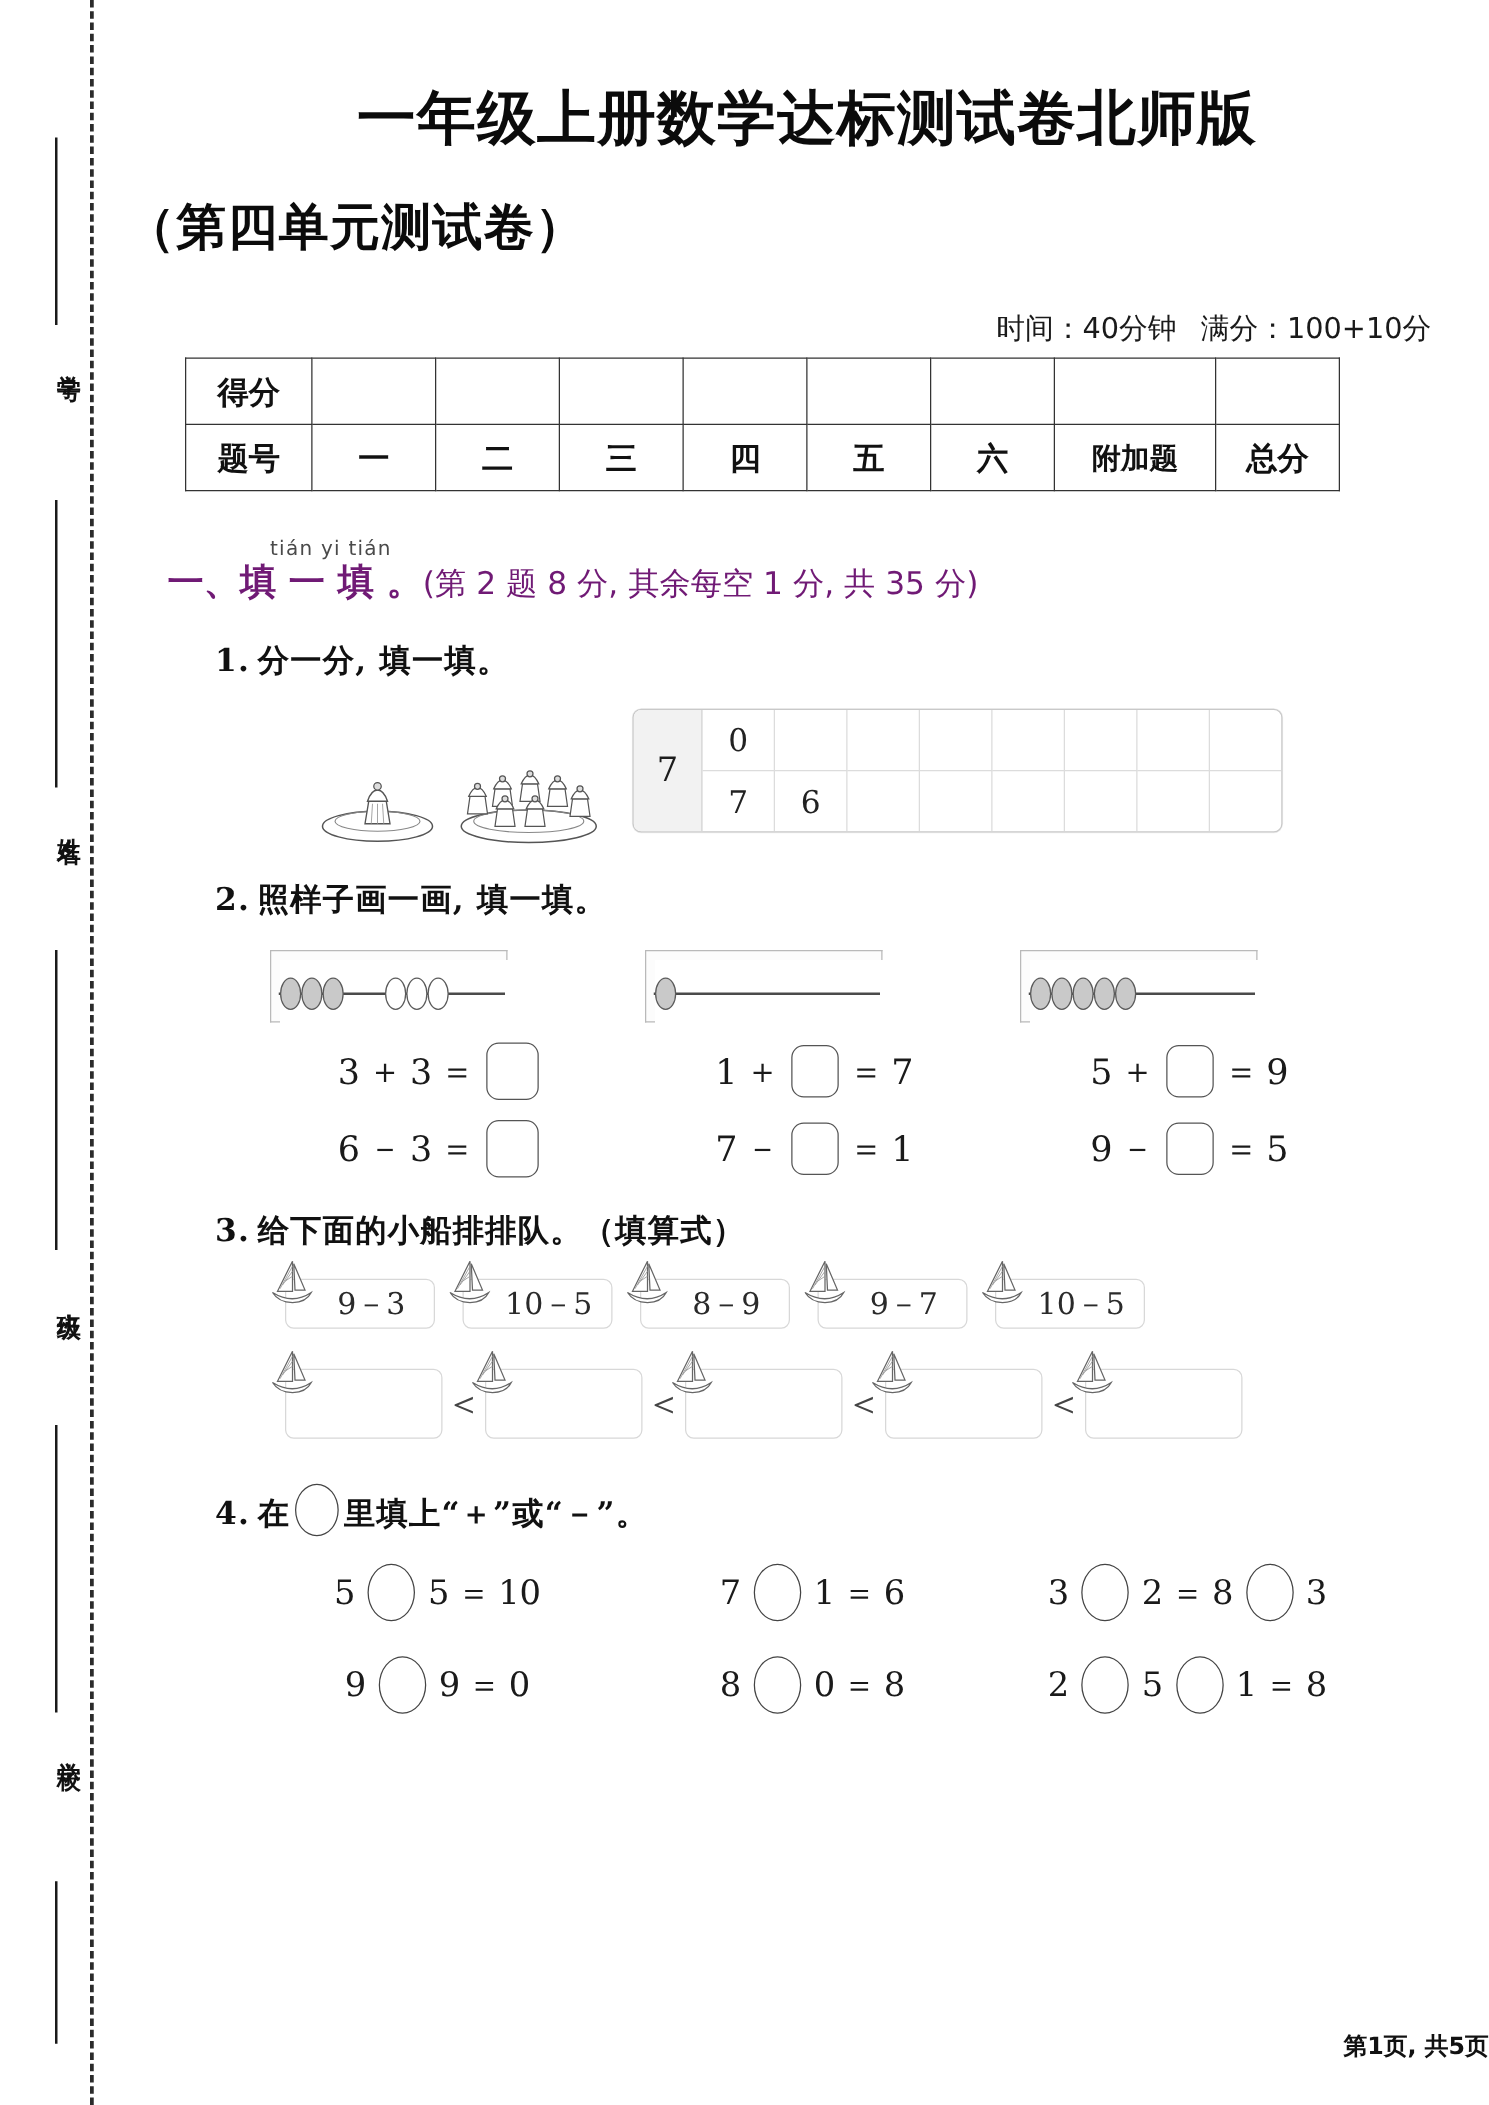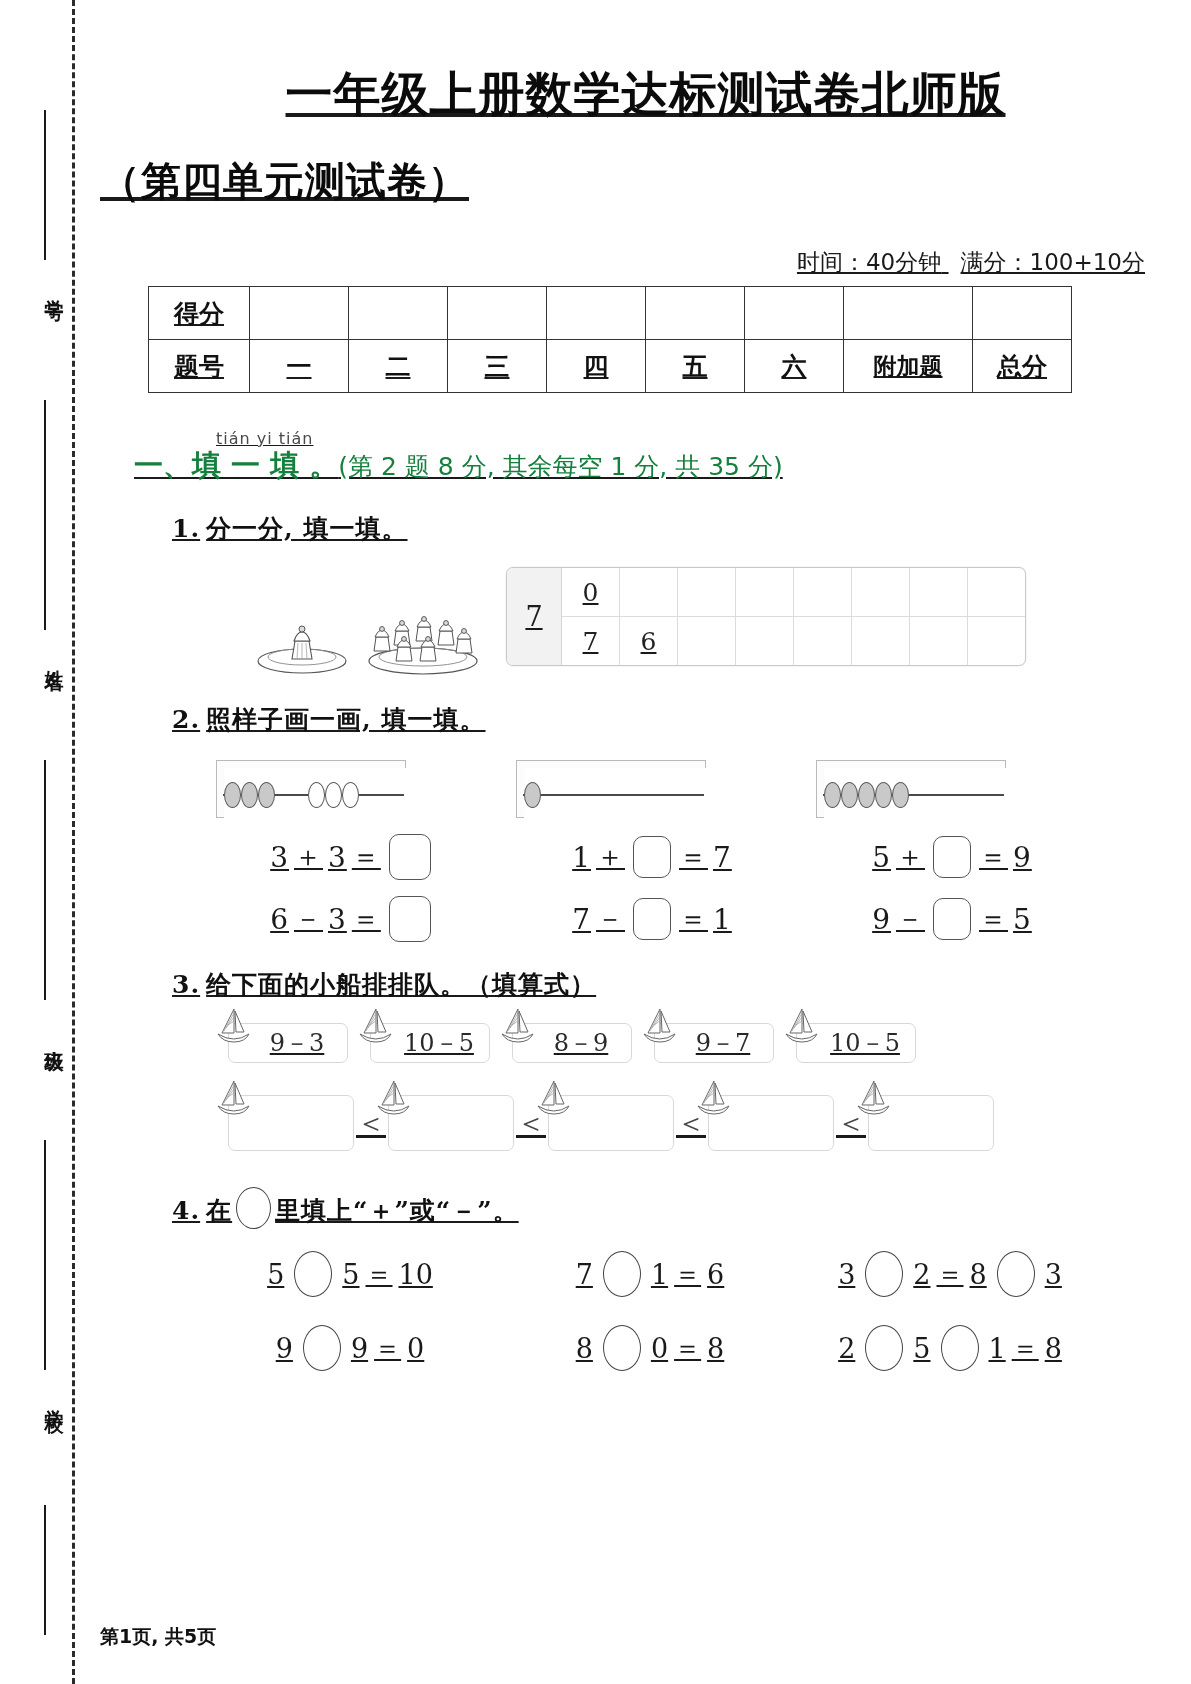--- a/index.html
+++ b/index.html
@@ -29,21 +29,21 @@
     writing-mode:vertical-rl;
     text-orientation:upright;
     font-family:"DejaVu Sans", sans-serif;
     font-size:19px; font-weight:bold; letter-spacing:3px;
     color:#111; white-space:nowrap;
     text-align:center;
   }
 
   
   #sheet{
-    position:absolute; left:100px; top:0; width:1091px; height:1684px;text-decoration:underline;
+    position:absolute; left:100px; top:0; width:1091px; height:1684px;
   }
 
   .title-main{
     text-align:center;
     font-family:"DejaVu Sans", sans-serif;
     font-weight:bold;
     font-size:47px;
     letter-spacing:1px;
     margin:63px 0 0 0;
     color:#0b0b0b;
@@ -94,21 +94,21 @@
     font-family:"DejaVu Sans", sans-serif;
     font-size:16px; color:#4a4a4a;
     letter-spacing:1px;
     margin-left:82px;
     margin-bottom:-2px;
   }
   .sec-head{
     font-family:"DejaVu Sans", sans-serif;
     font-size:27px;
     font-weight:bold;
-    color:#15803d;
+    color:#701a75;
     letter-spacing:0px;
   }
   .sec-head .big{ font-size:29px; }
   .sec-head .paren{ font-weight:normal; font-size:25px; }
 
   
   .q{ margin:26px 0 0 72px; position:relative; }
   .q-title{
     font-family:"DejaVu Serif", serif;
     font-size:25px;
@@ -219,21 +219,21 @@
   }
   .ocircle{
     display:inline-block; width:36px; height:44px;
     border:1.5px solid #444; border-radius:50%;
     background:#fff; margin:0 4px;
   }
   .ocircle.inline-sm{ width:33px; height:40px; }
 
   .footer{
     position:absolute; left:0; bottom:34px; width:1091px;
-    text-align:left;
+    text-align:right;
     font-family:"DejaVu Sans", sans-serif;
     font-size:19px; font-weight:bold; color:#111;
   }
 </style>
 </head>
 <body>
 
 <div id="seal-strip">
   <div class="dash-line"></div>
 

